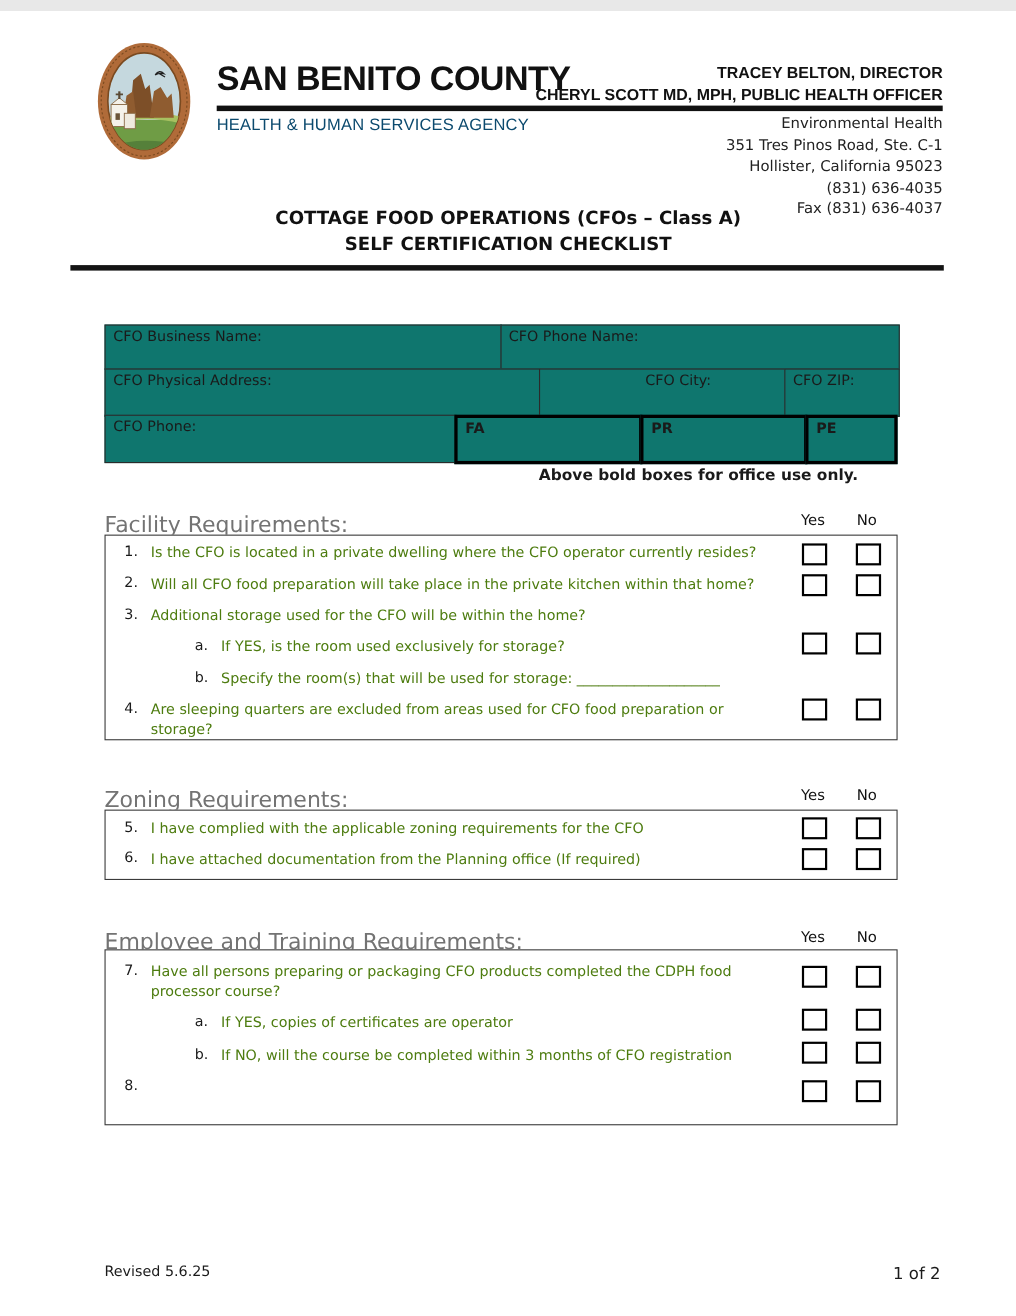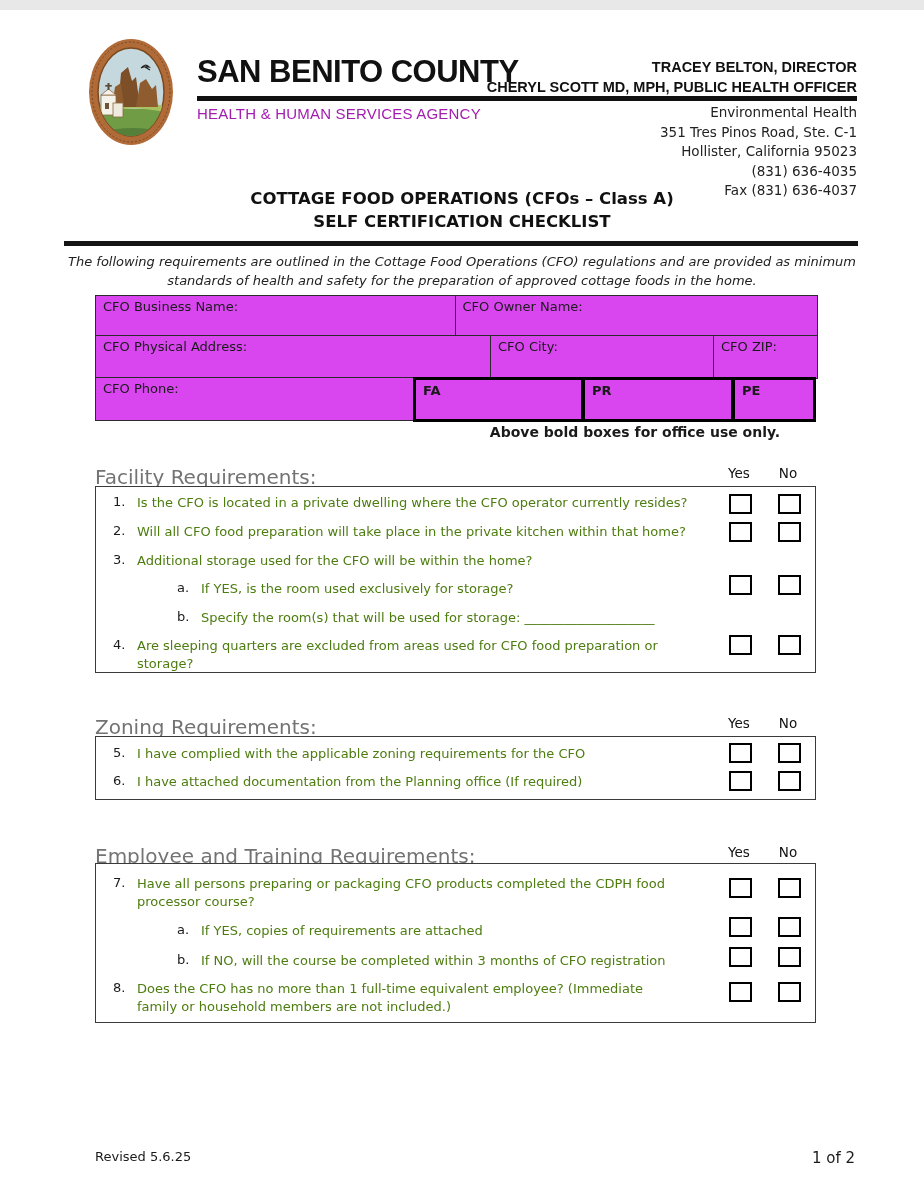--- a/index.html
+++ b/index.html
@@ -7,33 +7,33 @@
     position:relative;width:924px;height:1196px;background:#ffffff;
     margin:10px auto;font-family:"DejaVu Sans",sans-serif;color:#1a1a1a;
     overflow:hidden;
   }
   .abs{position:absolute;}
   
   .county-name{left:197px;top:44px;font-family:"Liberation Sans",sans-serif;
     font-size:31px;font-weight:bold;letter-spacing:-0.5px;color:#111;}
   .header-rule{left:197px;top:86px;width:660px;height:5px;background:#111;}
   .agency-name{left:197px;top:95px;font-family:"Liberation Sans",sans-serif;
-    font-size:15px;letter-spacing:0.2px;color:#a21caf;}
+    font-size:15px;letter-spacing:0.2px;color:#0c4a6e;}
   .director-block{right:67px;top:47px;text-align:right;font-family:"Liberation Sans",sans-serif;
     font-size:14.5px;font-weight:bold;line-height:20px;color:#111;}
   .address-block{right:67px;top:93px;text-align:right;font-size:13.5px;line-height:19.5px;color:#222;}
   
   .doc-title{left:0;top:179px;width:924px;text-align:center;font-size:16.5px;font-weight:bold;color:#111;}
   .doc-title2{top:202px;}
   .thick-rule{left:64px;top:231px;width:794px;height:5px;background:#141414;}
   .intro{left:0;top:242px;width:924px;text-align:center;font-style:italic;
     font-size:13px;line-height:19px;white-space:pre-line;color:#222;}
   
   .cell{position:absolute;border:1.5px solid #2b2b2b;box-sizing:border-box;
-    font-size:13px;padding:3px 0 0 7px;background:#d946ef;}
+    font-size:13px;padding:3px 0 0 7px;background:#0f766e;}
   .cell-bold{border:3px solid #000;font-weight:bold;z-index:2;}
   .office-note{left:430px;top:414px;width:410px;text-align:center;font-weight:bold;font-size:14px;}
   
   .sec-title{font-size:20px;font-weight:normal;color:#737373;}
   .col-label{font-size:13.5px;width:34px;text-align:center;color:#111;}
   .sec-box{position:absolute;border:1.5px solid #3a3a3a;box-sizing:border-box;background:#fff;}
   .item-num{position:absolute;font-size:13px;width:22px;color:#1a1a1a;}
   .item-text{position:absolute;font-size:13px;line-height:18px;white-space:pre-line;color:#4d7c0f;}
   .cbx{position:absolute;width:23px;height:20px;border:2px solid #000;box-sizing:border-box;background:#fff;}
   
@@ -82,27 +82,25 @@
     <div>Environmental Health</div>
     <div>351 Tres Pinos Road, Ste. C-1</div>
     <div>Hollister, California 95023</div>
     <div>(831) 636-4035</div>
     <div>Fax (831) 636-4037</div>
   </div>
 
   <div class="abs doc-title">COTTAGE FOOD OPERATIONS (CFOs – Class A)</div>
   <div class="abs doc-title doc-title2">SELF CERTIFICATION CHECKLIST</div>
   <div class="abs thick-rule"></div>
-  <div class="abs intro">The following requirements are outlined in the Cottage Food Operations (CFO) regulations and are provided as minimum
-standards of health and safety for the preparation of approved cottage foods in the home.</div>
 
   <div class="cell" style="left:95px;top:285px;width:361px;height:41px;">CFO Business Name:</div>
-  <div class="cell" style="left:454.5px;top:285px;width:363.5px;height:41px;">CFO Owner Name:</div>
+  <div class="cell" style="left:454.5px;top:285px;width:363.5px;height:41px;">CFO Phone Name:</div>
   <div class="cell" style="left:95px;top:324.5px;width:396.5px;height:44px;">CFO Physical Address:</div>
-  <div class="cell" style="left:490px;top:324.5px;width:246px;height:44px;">CFO City:</div>
+  <div class="cell" style="left:490px;top:324.5px;width:246px;height:44px;text-align:center;">CFO City:</div>
   <div class="cell" style="left:713px;top:324.5px;width:105px;height:44px;">CFO ZIP:</div>
   <div class="cell" style="left:95px;top:367px;width:319.5px;height:44px;">CFO Phone:</div>
   <div class="cell cell-bold" style="left:413px;top:367px;width:171px;height:45px;">FA</div>
   <div class="cell cell-bold" style="left:582px;top:367px;width:152px;height:45px;">PR</div>
   <div class="cell cell-bold" style="left:732px;top:367px;width:84px;height:45px;">PE</div>
   <div class="abs office-note">Above bold boxes for office use only.</div>
 
   <div id="sections-root">
       <div class="abs sec-title" style="left: 95px; top: 455px;">Facility Requirements:</div>
       <div class="abs col-label" style="left: 722px; top: 455px;">Yes</div>
@@ -146,30 +144,28 @@
       <div class="abs sec-title" style="left: 95px; top: 834px;">Employee and Training Requirements:</div>
       <div class="abs col-label" style="left: 722px; top: 834px;">Yes</div>
       <div class="abs col-label" style="left: 771px; top: 834px;">No</div>
       <div class="sec-box" style="left: 95px; top: 853px; width: 721px; height: 160px;">
         <div class="item-num" style="left: 17px; top: 11px;">7.</div>
         <div class="item-text" style="left: 41px; top: 11px; width: 575px;">Have all persons preparing or packaging CFO products completed the CDPH food
 processor course?</div>
         <div class="cbx" style="left: 633px; top: 14px;"></div>
         <div class="cbx" style="left: 682px; top: 14px;"></div>
         <div class="item-num" style="left: 81px; top: 58px;">a.</div>
-        <div class="item-text" style="left: 105px; top: 58px; width: 575px;">If YES, copies of requirements are attached</div>
+        <div class="item-text" style="left: 105px; top: 58px; width: 575px;">If YES, copies of certificates are operator</div>
         <div class="cbx" style="left: 633px; top: 53px;"></div>
         <div class="cbx" style="left: 682px; top: 53px;"></div>
         <div class="item-num" style="left: 81px; top: 88px;">b.</div>
         <div class="item-text" style="left: 105px; top: 88px; width: 575px;">If NO, will the course be completed within 3 months of CFO registration</div>
         <div class="cbx" style="left: 633px; top: 83px;"></div>
         <div class="cbx" style="left: 682px; top: 83px;"></div>
         <div class="item-num" style="left: 17px; top: 116px;">8.</div>
-        <div class="item-text" style="left: 41px; top: 116px; width: 575px;">Does the CFO has no more than 1 full-time equivalent employee? (Immediate
-family or household members are not included.)</div>
         <div class="cbx" style="left: 633px; top: 118px;"></div>
         <div class="cbx" style="left: 682px; top: 118px;"></div>
       </div>
     </div>
 
   <div class="abs footer-left">Revised 5.6.25</div>
   <div class="abs footer-right">1 of 2</div>
 
 </div>
 

